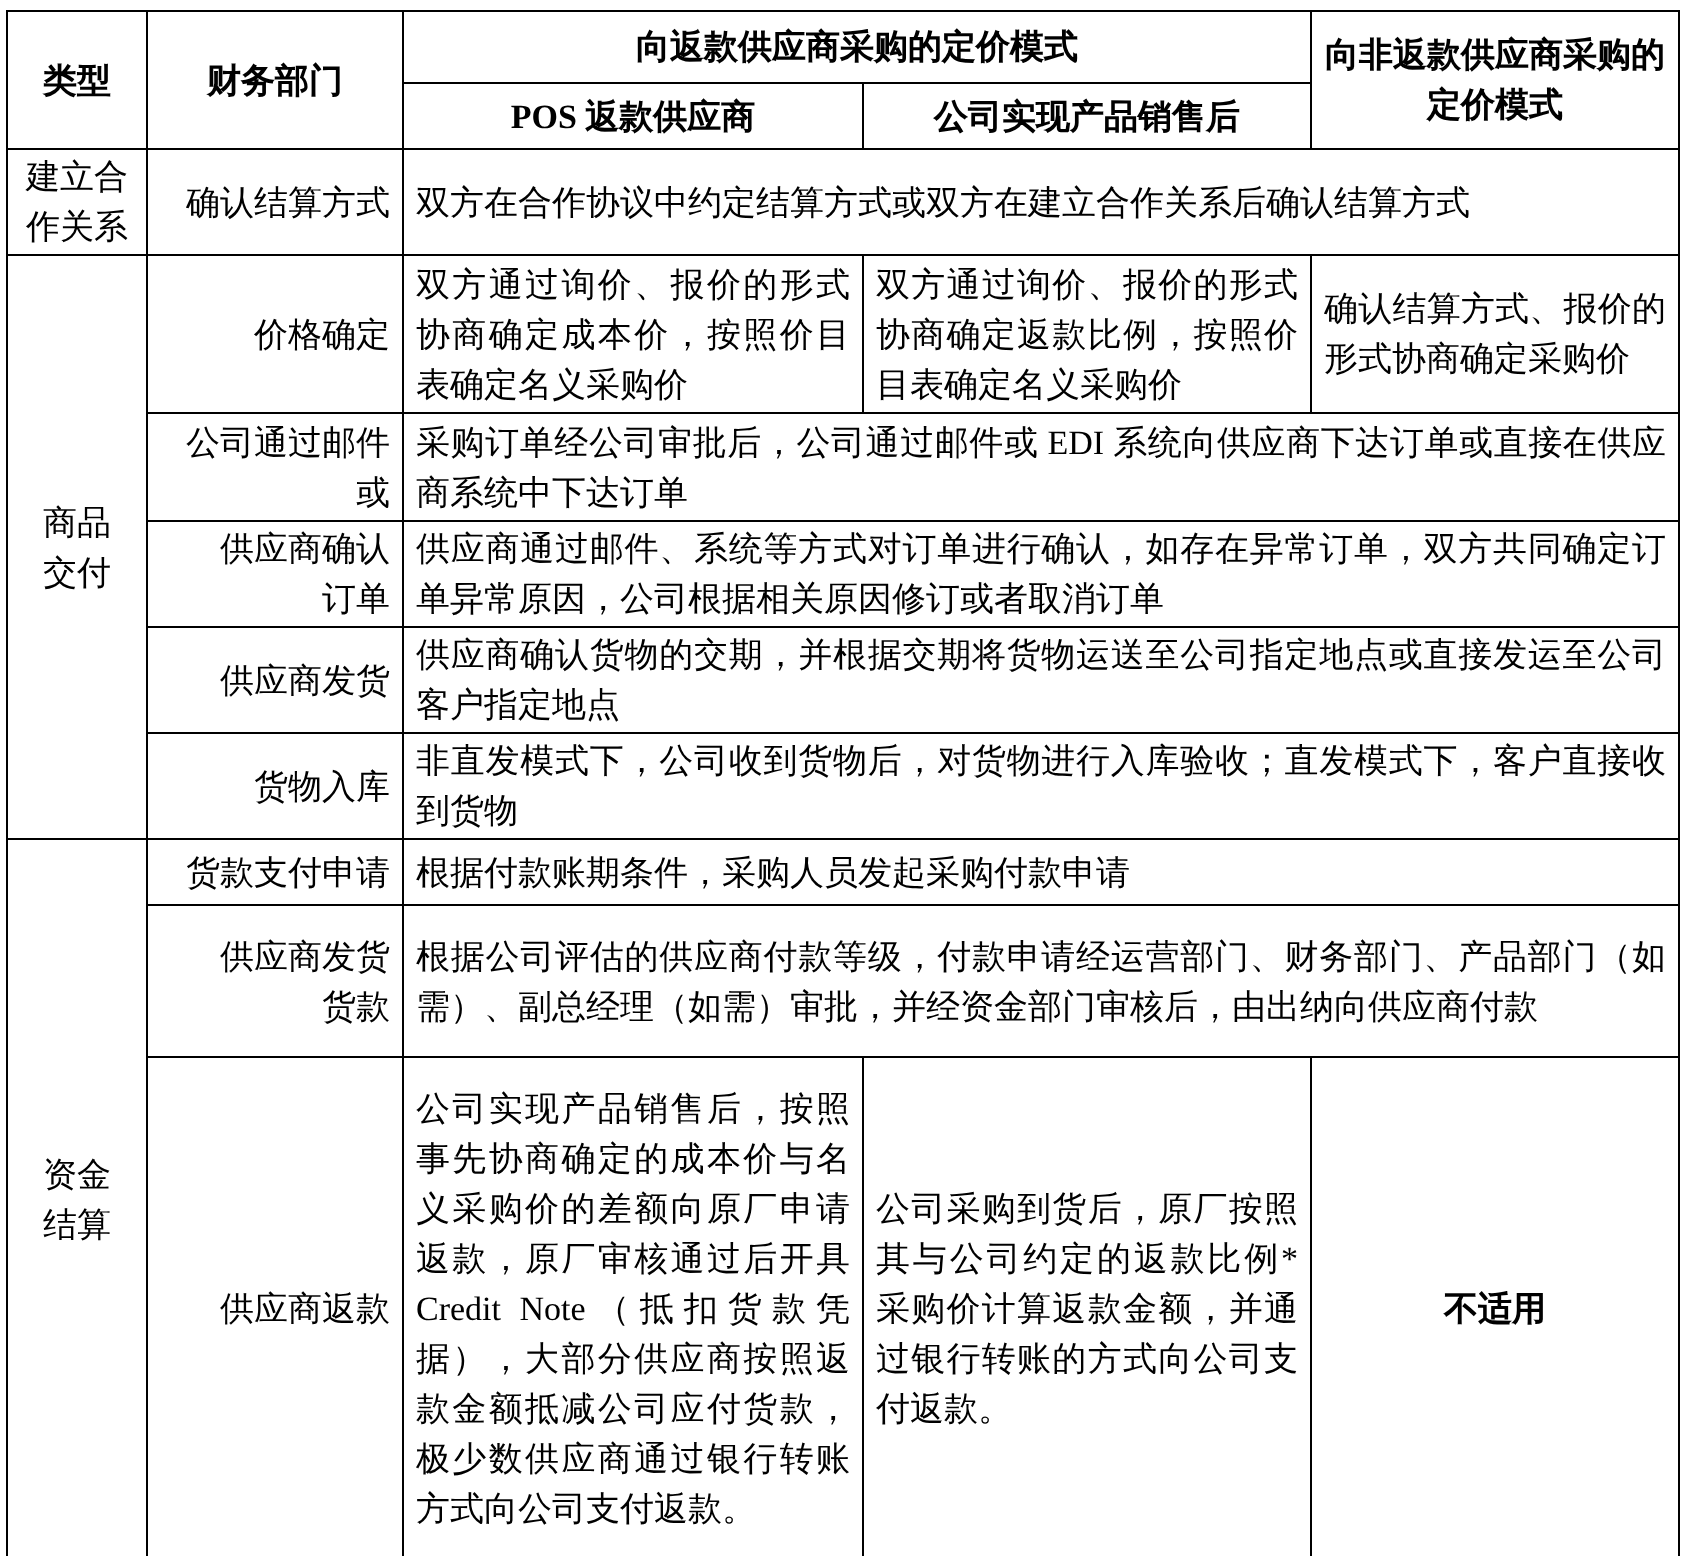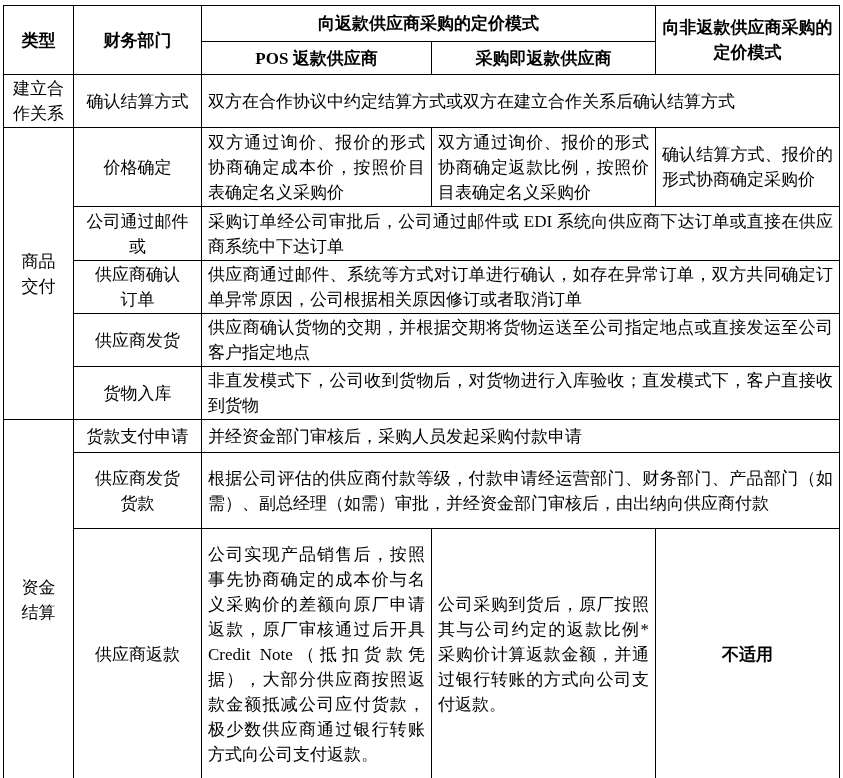--- a/index.html
+++ b/index.html
@@ -30,21 +30,21 @@
   .doc-table th {
     font-weight: bold;
     text-align: center;
     padding: 1px 4px;
   }
   td.category {
     text-align: center;
     white-space: pre-line;
   }
   td.step {
-    text-align: center;
+    text-align: right;
     white-space: pre-line;
   }
   td.content {
     text-align: justify;
     text-justify: inter-character;
   }
   td.center {
     text-align: center;
     font-weight: bold;
   }
@@ -62,21 +62,21 @@
   </colgroup>
   <thead>
     <tr style="height:36px">
       <th rowspan="2">类型</th>
       <th rowspan="2">财务部门</th>
       <th colspan="2">向返款供应商采购的定价模式</th>
       <th rowspan="2">向非返款供应商采购的定价模式</th>
     </tr>
     <tr style="height:33px">
       <th>POS 返款供应商</th>
-      <th>采购即返款供应商</th>
+      <th>公司实现产品销售后</th>
     </tr>
   </thead>
   <tbody>
     <tr style="height:53px">
       <td class="category">建立合
 作关系</td>
       <td class="step">确认结算方式</td>
       <td class="content" colspan="3">双方在合作协议中约定结算方式或双方在建立合作关系后确认结算方式</td>
     </tr>
     <tr style="height:79px">
@@ -101,21 +101,21 @@
       <td class="content" colspan="3">供应商确认货物的交期，并根据交期将货物运送至公司指定地点或直接发运至公司客户指定地点</td>
     </tr>
     <tr style="height:50px">
       <td class="step">货物入库</td>
       <td class="content" colspan="3">非直发模式下，公司收到货物后，对货物进行入库验收；直发模式下，客户直接收到货物</td>
     </tr>
     <tr style="height:33px">
       <td class="category" rowspan="3">资金
 结算</td>
       <td class="step">货款支付申请</td>
-      <td class="content" colspan="3">并经资金部门审核后，采购人员发起采购付款申请</td>
+      <td class="content" colspan="3">根据付款账期条件，采购人员发起采购付款申请</td>
     </tr>
     <tr style="height:76px">
       <td class="step">供应商发货
 货款</td>
       <td class="content" colspan="3">根据公司评估的供应商付款等级，付款申请经运营部门、财务部门、产品部门（如需）、副总经理（如需）审批，并经资金部门审核后，由出纳向供应商付款</td>
     </tr>
     <tr style="height:251px">
       <td class="step">供应商返款</td>
       <td class="content">公司实现产品销售后，按照事先协商确定的成本价与名义采购价的差额向原厂申请返款，原厂审核通过后开具 Credit Note（抵扣货款凭据），大部分供应商按照返款金额抵减公司应付货款，极少数供应商通过银行转账方式向公司支付返款。</td>
       <td class="content">公司采购到货后，原厂按照其与公司约定的返款比例*采购价计算返款金额，并通过银行转账的方式向公司支付返款。</td>

